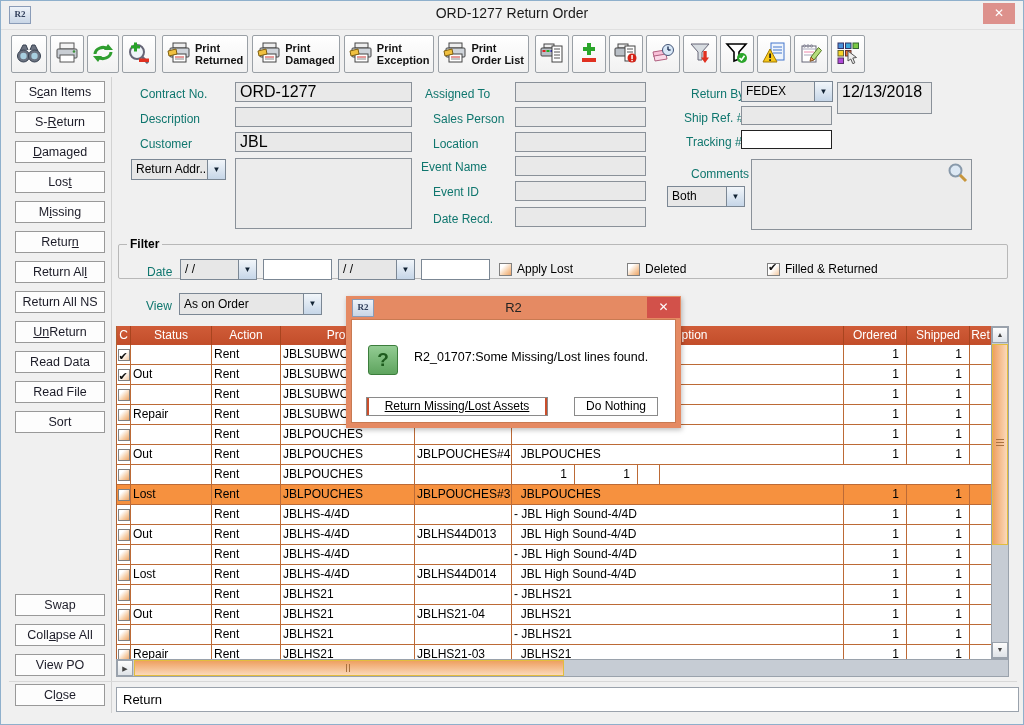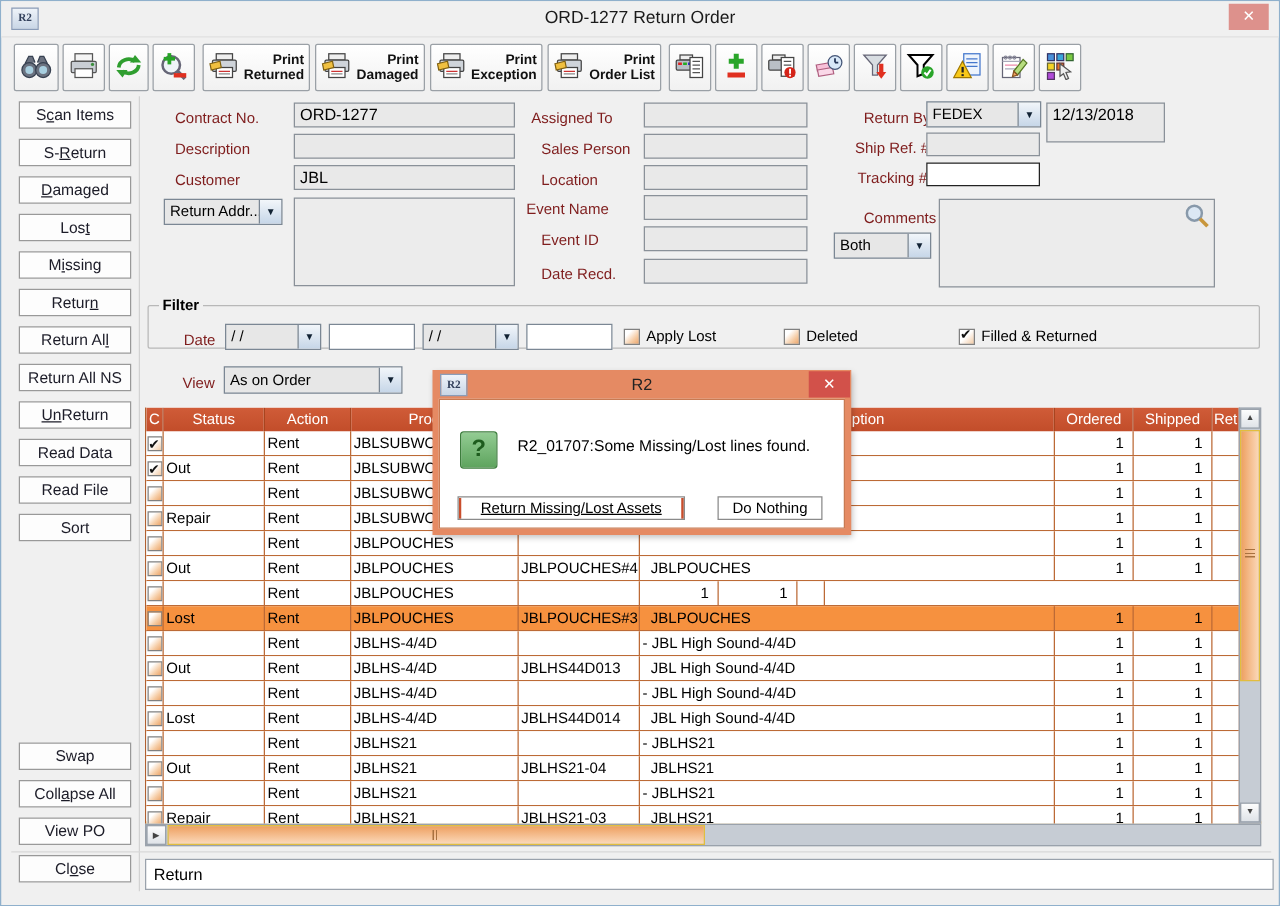--- a/index.html
+++ b/index.html
@@ -9,32 +9,32 @@
   .titlebar{position:absolute;left:0;top:0;right:0;height:28px;background:#f0f0f0;border-bottom:1px solid #e0e0e0;}
   .r2icon{position:absolute;left:8px;top:5px;width:20px;height:16px;background:linear-gradient(#eef3f9,#c9d6e6);
     border:1px solid #8a9cb8;font:bold 9px "Liberation Serif",serif;color:#33415c;text-align:center;line-height:15px;}
   .title{position:absolute;left:0;right:0;top:4px;text-align:center;font-size:14px;color:#1a1a1a;}
   .closebtn{position:absolute;right:8px;top:2px;width:32px;height:21px;background:#dd918c;color:#fff;
     text-align:center;line-height:21px;font-size:12px;font-weight:bold;cursor:default;}
   
   .toolbar{position:absolute;left:10px;top:34px;height:38px;display:flex;gap:3px;align-items:stretch;}
   .tb-btn{display:flex;align-items:center;justify-content:center;gap:4px;background:linear-gradient(#ffffff,#f1f1f1);
     border:1px solid #9aa0a6;border-radius:2px;padding:2px 4px;min-width:26px;box-sizing:border-box;}
-  .plbl{font:bold 11px "Liberation Sans",sans-serif;color:#111;line-height:12px;text-align:right;}
+  .plbl{font:bold 11px "Liberation Sans",sans-serif;color:#111;line-height:12px;text-align:left;}
   #print-buttons{display:flex;gap:4px;margin:0 3px;}
   
   .sidegroup{position:absolute;left:14px;width:90px;display:flex;flex-direction:column;gap:8px;}
   #sidebar-top{top:80px;}
   #sidebar-bottom{top:593px;}
   .side-btn{height:22px;background:#fdfdfd;border:1px solid #999;font-size:12.5px;color:#1c1c28;
     text-align:center;line-height:20px;padding:0;font-family:inherit;}
   
-  .lbl{position:absolute;font-size:12px;color:#7f1d1d;white-space:nowrap;}
+  .lbl{position:absolute;font-size:12px;color:#0f766e;white-space:nowrap;}
   .field{position:absolute;background:#e9e9e9;border:1px solid #8a9199;box-sizing:border-box;
-    font-size:13px;color:#000;line-height:18px;padding:0 4px;overflow:hidden;}
+    font-size:16px;color:#000;line-height:18px;padding:0 4px;overflow:hidden;}
   .field.white{background:#fff;border:1.5px solid #222;}
   .bigfield{position:absolute;background:#ececec;border:1px solid #8a9199;box-sizing:border-box;}
   .combo{position:absolute;background:#e7e7e7;border:1px solid #7b8794;box-sizing:border-box;font-size:12px;
     color:#000;line-height:19px;padding:0 2px 0 4px;overflow:hidden;}
   .combo .arr{position:absolute;right:0;top:0;bottom:0;width:17px;background:linear-gradient(#f2f6fa,#c6d6e8);
     border-left:1px solid #7b8794;color:#123;font-size:8px;text-align:center;line-height:19px;}
   .mag{position:absolute;right:3px;top:2px;}
   
   fieldset.filter{position:absolute;left:117px;top:236px;width:888px;height:40px;border:1px solid #b8b8b8;
     border-radius:2px;margin:0;padding:0;background:transparent;}

